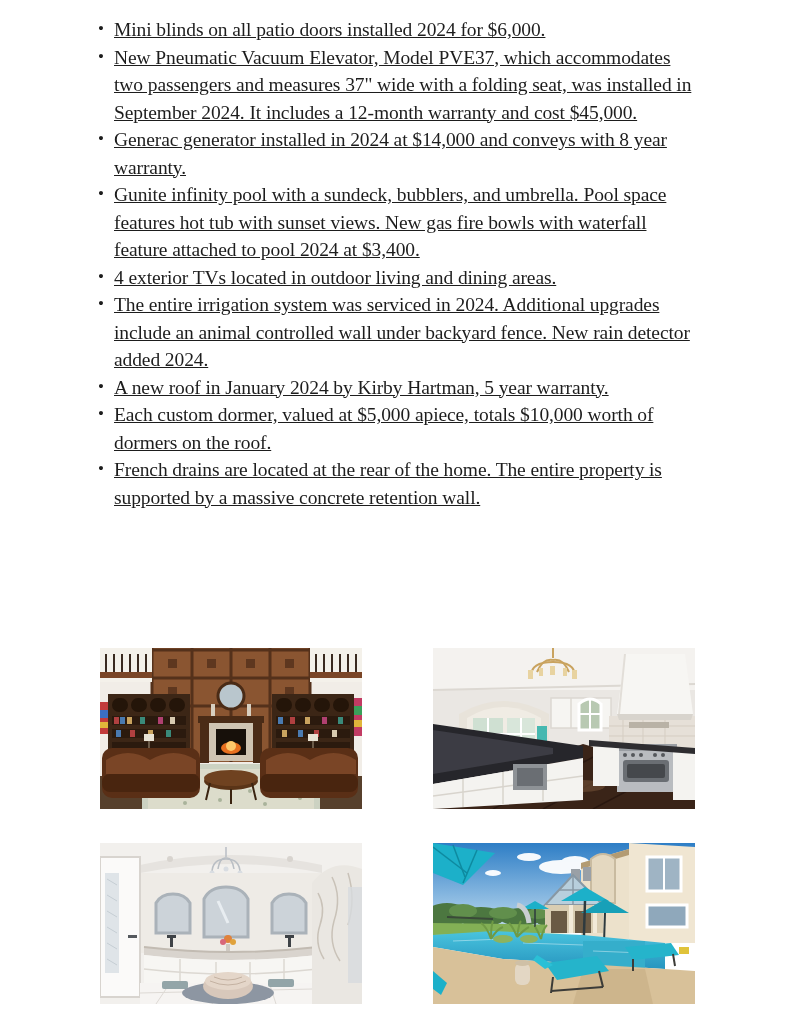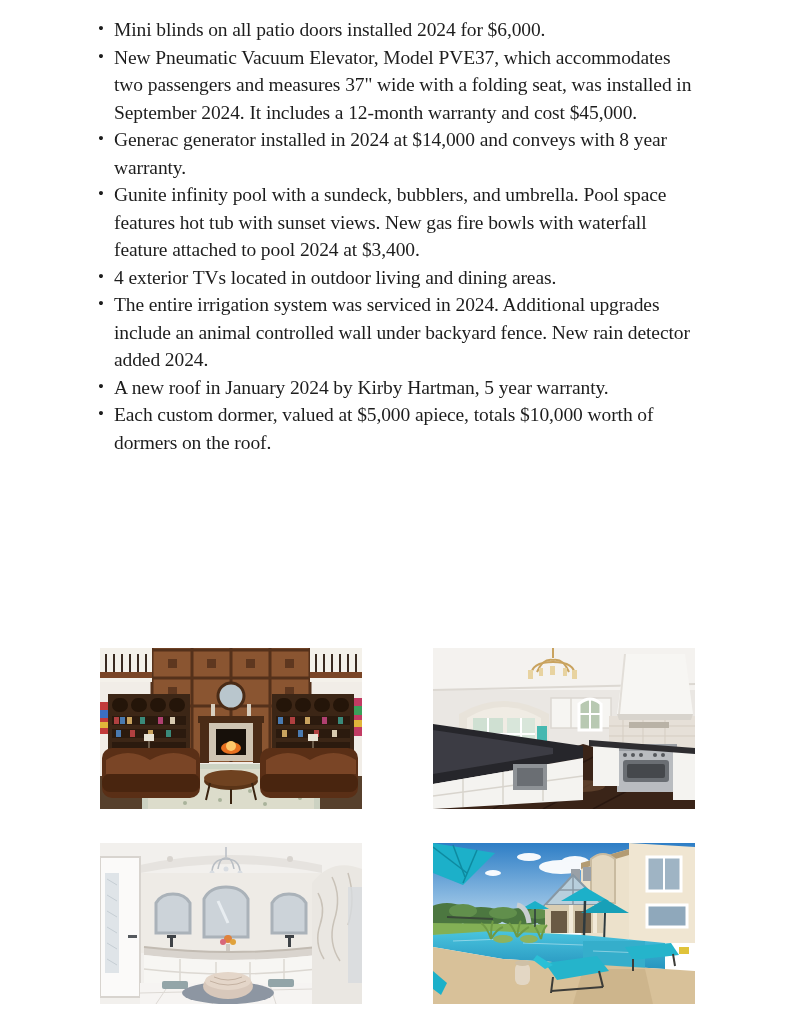--- a/index.html
+++ b/index.html
@@ -3,21 +3,21 @@
 <meta charset="utf-8">
 <style>
   html,body{margin:0;padding:0;background:#ffffff;}
   .page{
     position:relative;width:791px;height:1024px;background:#ffffff;
     font-family:"Liberation Serif","DejaVu Serif",serif;overflow:hidden;
   }
   .features{
     position:absolute;left:97px;top:16px;width:606px;
     margin:0;padding:0;list-style:none;
-    font-size:19.5px;line-height:27.5px;letter-spacing:-0.1px;color:#1d1d1d;
+    font-size:19.5px;line-height:27.5px;letter-spacing:-0.1px;color:#1d1d1d;text-decoration:underline;
   }
   .features li{position:relative;padding-left:17px;}
   .features li::before{
     content:"\2022";position:absolute;left:1px;top:-1px;font-size:17px;color:#1d1d1d;
   }
   .photo{position:absolute;width:262px;height:161px;overflow:hidden;}
   .photo svg{display:block;width:100%;height:100%;}
   .p1{left:100px;top:648px;}
   .p2{left:433px;top:648px;}
   .p3{left:100px;top:843px;}
@@ -30,20 +30,21 @@
 
   <ul class="features">
     <li>Mini blinds on all patio doors installed 2024 for $6,000.</li>
     <li>New Pneumatic Vacuum Elevator, Model PVE37, which accommodates two passengers and measures 37" wide with a folding seat, was installed in September 2024. It includes a 12-month warranty and cost $45,000.</li>
     <li>Generac generator installed in 2024 at $14,000 and conveys with 8 year warranty.</li>
     <li>Gunite infinity pool with a sundeck, bubblers, and umbrella.  Pool space features hot tub with sunset views. New gas fire bowls with waterfall feature attached to pool 2024 at $3,400.</li>
     <li>4 exterior TVs located in outdoor living and dining areas.</li>
     <li>The entire irrigation system was serviced in 2024. Additional upgrades include an animal controlled wall under backyard fence. New rain detector added 2024.</li>
     <li>A new roof  in January 2024 by Kirby Hartman, 5 year warranty.</li>
     <li>Each custom dormer, valued at $5,000 apiece, totals $10,000 worth of dormers on the roof.</li>
+    <li>French drains are located at the rear of the home. The entire property is supported by a massive concrete retention wall.</li>
   </ul>
 
   <div class="photo p1" role="img" aria-label="living room with wood paneled fireplace wall, bookshelves and leather sofas">
     <svg viewBox="0 0 262 161" preserveAspectRatio="none">
       <rect width="262" height="161" fill="#f1ede7"></rect>
 
       <rect x="0" y="128" width="262" height="33" fill="#57402c"></rect>
 
       <rect x="52" y="0" width="158" height="114" fill="#8a5531"></rect>
       <g stroke="#54311b" stroke-width="3">

